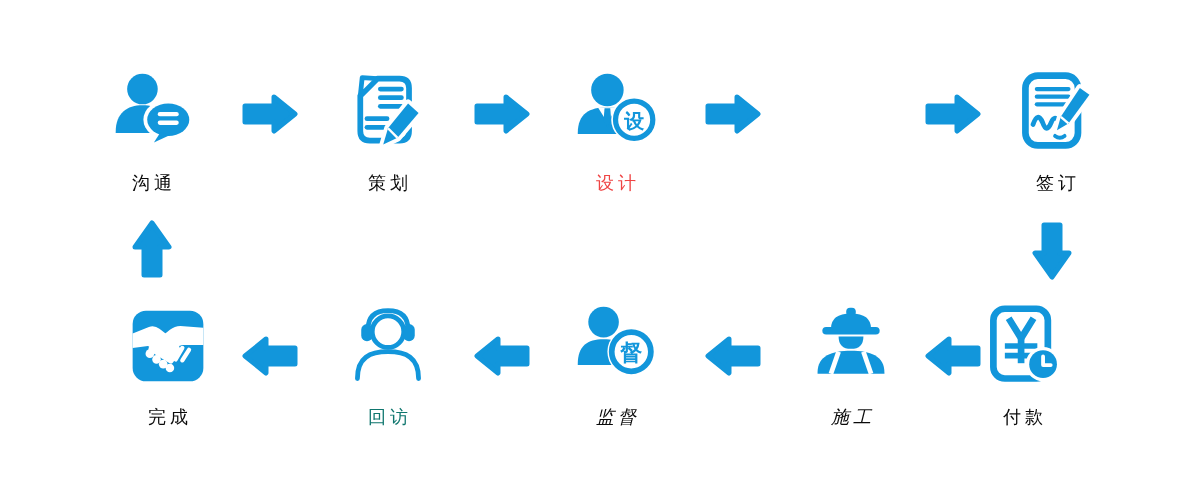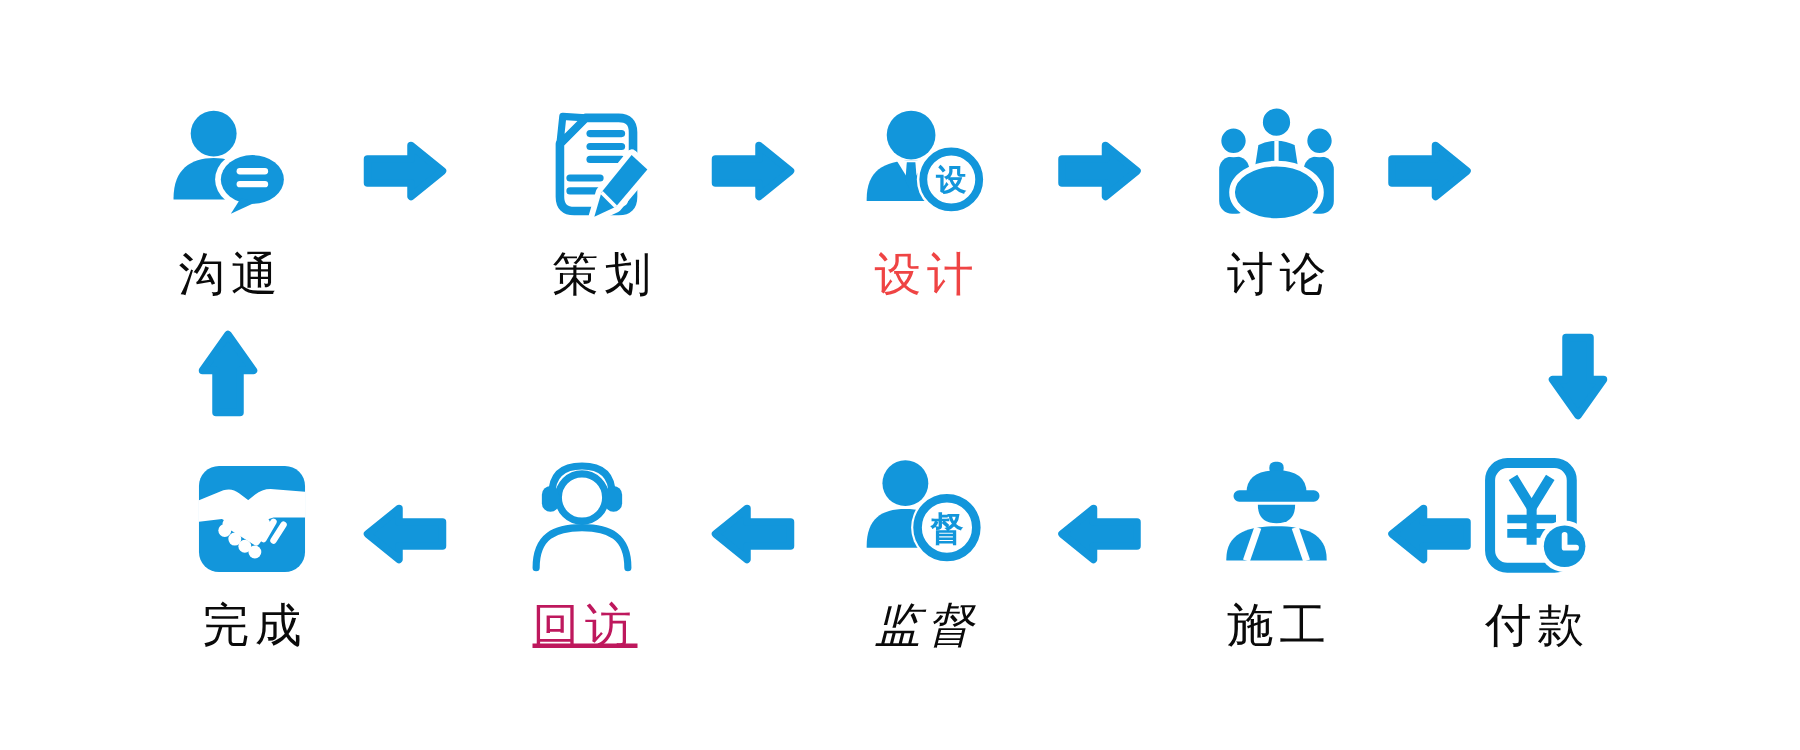--- a/index.html
+++ b/index.html
@@ -6,21 +6,21 @@
   body{
     width:1200px;height:500px;background:#ffffff;
     font-family:"Liberation Sans", sans-serif;
     overflow:hidden;position:relative;
   }
   #canvas{position:absolute;left:0;top:0;width:1200px;height:500px;background:#ffffff;}
   .step{position:absolute;width:170px;display:flex;flex-direction:column;align-items:center;}
   .icon-box{width:92px;height:92px;display:flex;align-items:center;justify-content:center;}
   .icon-box svg{width:86px;height:86px;display:block;}
   .step-label{
-    margin-top:10px;font-size:31px;line-height:30px;color:#0a0a0a;
+    margin-top:10px;font-size:18px;line-height:30px;color:#0a0a0a;
     letter-spacing:4px;text-indent:4px;white-space:nowrap;text-align:right;
   }
   .flow-arrow{position:absolute;}
   .flow-arrow svg{display:block;}
   .badge-char{font-family:"Liberation Sans", sans-serif;}
 </style>
 </head>
 <body>
 
 <div id="canvas">
@@ -32,21 +32,21 @@
    <ellipse cx="62" cy="53" rx="26" ry="21" fill="#fff"></ellipse>
    <path d="M52 66 L42 80 L68 70 Z" fill="#fff"></path>
    <ellipse cx="62" cy="53" rx="22" ry="17" fill="#1296DB"></ellipse>
    <path d="M54 66 L47 77 L64 69 Z" fill="#1296DB"></path>
    <rect x="51" y="45" width="22" height="4.5" rx="2.2" fill="#fff"></rect>
    <rect x="51" y="54" width="22" height="4.5" rx="2.2" fill="#fff"></rect>
   </svg>
       </div>
       <div class="step-label" style="color: rgb(10, 10, 10);">沟通</div>
     </div>
-    <div class="step" style="left: 316px; top: 66px;">
+    <div class="step" style="left: 303px; top: 66px;">
       <div class="icon-box">
   <svg viewBox="0 0 90 90">
    <path d="M34 10 L57 10 Q67 10 67 20 L67 65 Q67 75 57 75 L26 75 Q16 75 16 65 L16 28 Z" fill="none" stroke="#1296DB" stroke-width="6" stroke-linejoin="round"></path>
    <path d="M34 10 L18 9 L16 28 Z" fill="#fff" stroke="#1296DB" stroke-width="5" stroke-linejoin="round"></path>
    <g stroke="#1296DB" stroke-width="5" stroke-linecap="round">
     <line x1="37" y1="21" x2="59" y2="21"></line>
             <line x1="37" y1="30" x2="59" y2="30"></line>
             <line x1="37" y1="39" x2="59" y2="39"></line>
     <line x1="23" y1="52" x2="44" y2="52"></line>
             <line x1="23" y1="61" x2="44" y2="61"></line>
@@ -65,34 +65,37 @@
    <path d="M5 67 C5 47 17 40 36 40 C55 40 67 47 67 67 L67 68 L5 68 Z" fill="#1296DB"></path>
    <path d="M26 40 L46 40 L36 56 Z" fill="#fff"></path>
    <path d="M33 41 L39 41 L40 54 L36 61 L32 54 Z" fill="#1296DB"></path>
    <circle cx="64" cy="53" r="24" fill="#fff"></circle>
    <circle cx="64" cy="53" r="19.5" fill="#fff" stroke="#1296DB" stroke-width="5.5"></circle>
    <text class="badge-char" x="64" y="54" font-size="21" font-weight="bold" fill="#1296DB" text-anchor="middle" dominant-baseline="central">设</text>
   </svg>
       </div>
       <div class="step-label" style="color: #ef4444;">设计</div>
     </div>
-    <div class="step" style="left: 766px; top: 66px;">
-      <div class="icon-box">
-  <svg viewBox="0 0 90 90">
-   <rect x="5" y="37" width="21" height="40" rx="9" fill="#1296DB"></rect>
-   <rect x="64" y="37" width="21" height="40" rx="9" fill="#1296DB"></rect>
-   <circle cx="15" cy="26" r="10" fill="#1296DB" stroke="#fff" stroke-width="3"></circle>
-   <circle cx="75" cy="26" r="10" fill="#1296DB" stroke="#fff" stroke-width="3"></circle>
-   <path d="M31 28 Q45 21 59 28 L63 54 L27 54 Z" fill="#1296DB" stroke="#fff" stroke-width="3"></path>
-   <line x1="45" y1="26" x2="45" y2="52" stroke="#fff" stroke-width="3"></line>
-   <circle cx="45" cy="13" r="11" fill="#1296DB" stroke="#fff" stroke-width="3"></circle>
-   <ellipse cx="45" cy="62" rx="31" ry="20" fill="#1296DB" stroke="#fff" stroke-width="4"></ellipse>
-  </svg>
-      </div>
-      <div class="step-label" style="color: rgb(10, 10, 10);">讨论</div>
+    <div class="step" style="left: 971px; top: 66px;">
+      <div class="icon-box">
+  <svg viewBox="0 0 90 90">
+   <rect x="13" y="7" width="55" height="73" rx="13" fill="none" stroke="#1296DB" stroke-width="7"></rect>
+   <g stroke="#1296DB" stroke-width="4.5" stroke-linecap="round">
+    <line x1="25" y1="21" x2="58" y2="21"></line>
+            <line x1="25" y1="29" x2="58" y2="29"></line>
+            <line x1="25" y1="37" x2="58" y2="37"></line>
+   </g>
+   <path d="M21 58 Q26 44 31 56 Q35 68 40 56 Q43 48 48 54 L53 50" fill="none" stroke="#1296DB" stroke-width="5" stroke-linecap="round"></path>
+   <path d="M70 20 L80 27 L58 57 L46 64 L50 50 Z" fill="#fff" stroke="#fff" stroke-width="8" stroke-linejoin="round"></path>
+   <path d="M70 20 L80 27 L58 57 L46 64 L50 50 Z" fill="#1296DB"></path>
+   <line x1="50" y1="50" x2="58" y2="57" stroke="#fff" stroke-width="2.5"></line>
+   <path d="M44 70 Q49 74 54 70" fill="none" stroke="#1296DB" stroke-width="4" stroke-linecap="round"></path>
+  </svg>
+      </div>
+      <div class="step-label" style="color: rgb(10, 10, 10);">签订</div>
     </div>
     <div class="step" style="left: 83px; top: 300px;">
       <div class="icon-box">
   <svg viewBox="0 0 90 90">
    <rect x="8" y="8" width="74" height="74" rx="14" fill="#1296DB"></rect>
    <path d="M82 26 L58 24 Q52 24 47 28 L36 37 L44 49 L60 44 L70 44 L82 44 Z" fill="#fff"></path>
    <path d="M8 32 L25 25 Q31 23 36 27 L48 36 L39 53 L24 45 L8 47 Z" fill="#fff"></path>
    <path d="M34 34 L53 45 Q57 48 54 53 L48 61 L27 48 Z" fill="#fff" stroke="#fff" stroke-width="5" stroke-linejoin="round"></path>
    <g stroke="#fff" stroke-width="4.5" stroke-linecap="round">
     <line x1="53" y1="44" x2="46" y2="56"></line>
@@ -112,35 +115,35 @@
     <div class="step" style="left: 303px; top: 300px;">
       <div class="icon-box">
   <svg viewBox="0 0 90 90">
    <circle cx="45" cy="30" r="16.5" fill="none" stroke="#1296DB" stroke-width="5"></circle>
    <path d="M13 79 C13 57 26 51 45 51 C64 51 77 57 77 79" fill="none" stroke="#1296DB" stroke-width="5" stroke-linecap="round"></path>
    <path d="M24 28 Q24 8 45 8 Q66 8 66 28" fill="none" stroke="#1296DB" stroke-width="5" stroke-linecap="round"></path>
    <rect x="17" y="22" width="12" height="18" rx="6" fill="#1296DB"></rect>
    <rect x="61" y="22" width="12" height="18" rx="6" fill="#1296DB"></rect>
   </svg>
       </div>
-      <div class="step-label" style="color: #be185d; text-decoration: underline;">回访</div>
+      <div class="step-label" style="color: #0f766e;">回访</div>
     </div>
     <div class="step" style="left: 531px; top: 300px;">
       <div class="icon-box">
   <svg viewBox="0 0 90 90">
    <circle cx="32" cy="20" r="16" fill="#1296DB"></circle>
    <path d="M5 64 C5 45 15 38 32 38 C49 38 59 45 59 64 L59 65 L5 65 Z" fill="#1296DB"></path>
    <circle cx="61" cy="51" r="25" fill="#fff"></circle>
    <circle cx="61" cy="51" r="20.5" fill="#fff" stroke="#1296DB" stroke-width="6"></circle>
    <text class="badge-char" x="61" y="52" font-size="23" font-weight="bold" fill="#1296DB" text-anchor="middle" dominant-baseline="central">督</text>
   </svg>
       </div>
       <div class="step-label" style="color: rgb(10, 10, 10); font-style: italic;">监督</div>
     </div>
-    <div class="step" style="left: 766px; top: 300px;">
+    <div class="step" style="left: 766px; top: 300px; font-style: italic;">
       <div class="icon-box">
   <svg viewBox="0 0 90 90">
    <rect x="40" y="5" width="10" height="9" rx="4" fill="#1296DB"></rect>
    <path d="M24 27 Q24 11 45 11 Q66 11 66 27 Z" fill="#1296DB"></path>
    <rect x="15" y="25" width="60" height="8" rx="4" fill="#1296DB"></rect>
    <path d="M32 35 Q32 48 45 48 Q58 48 58 35 Z" fill="#1296DB"></path>
    <path d="M10 73 C10 55 25 50 45 50 C65 50 80 55 80 73 L80 74 L10 74 Z" fill="#1296DB"></path>
    <line x1="32" y1="51" x2="24" y2="74" stroke="#fff" stroke-width="5"></line>
    <line x1="58" y1="51" x2="66" y2="74" stroke="#fff" stroke-width="5"></line>
   </svg>

